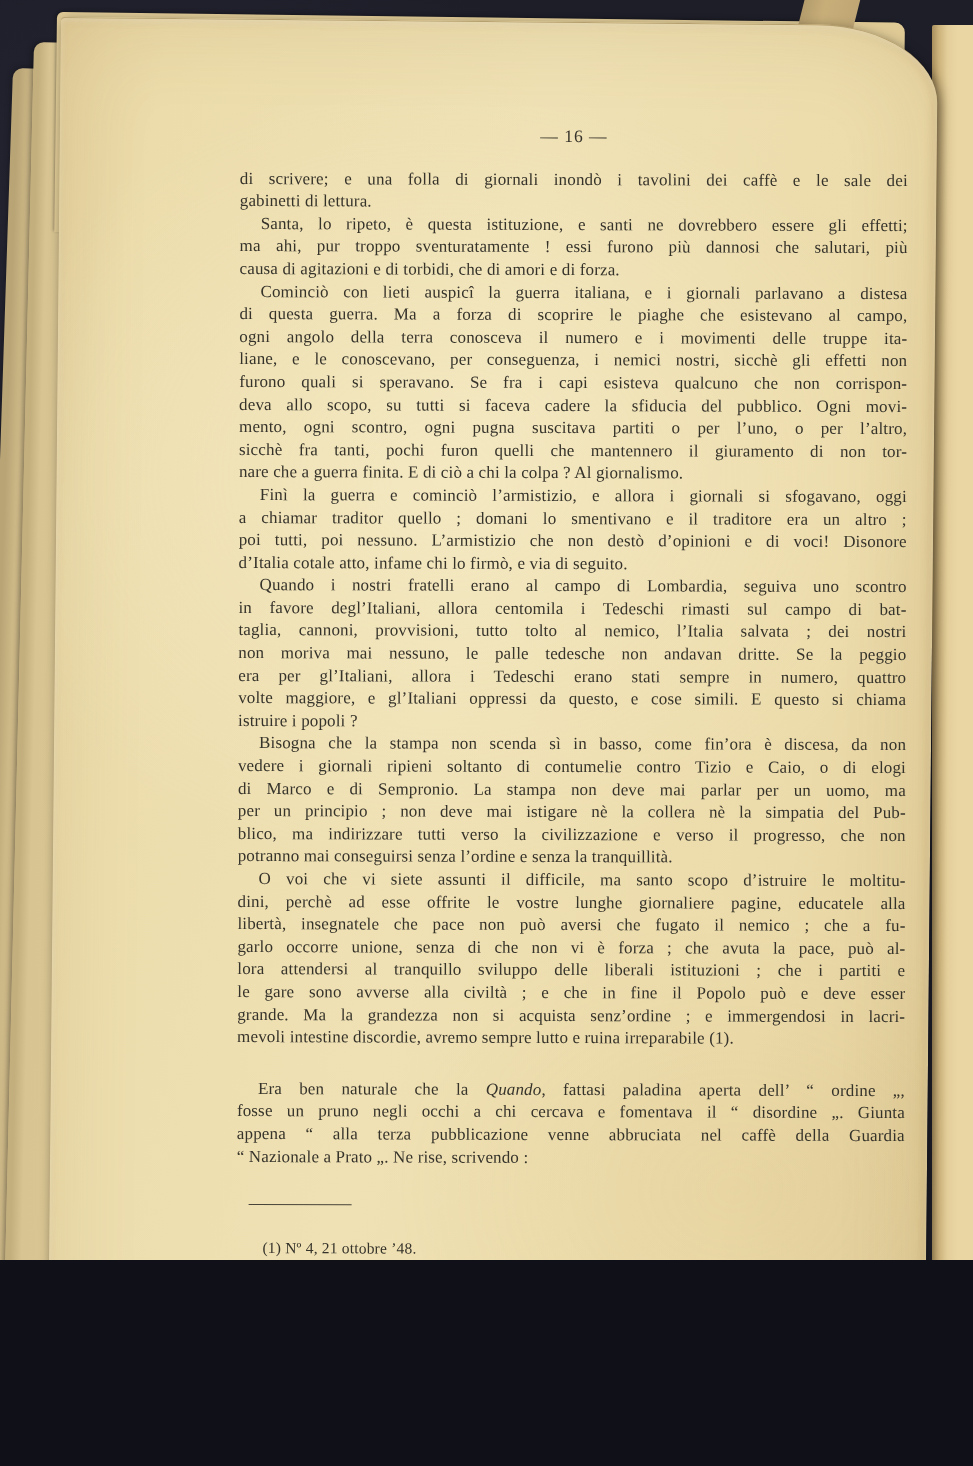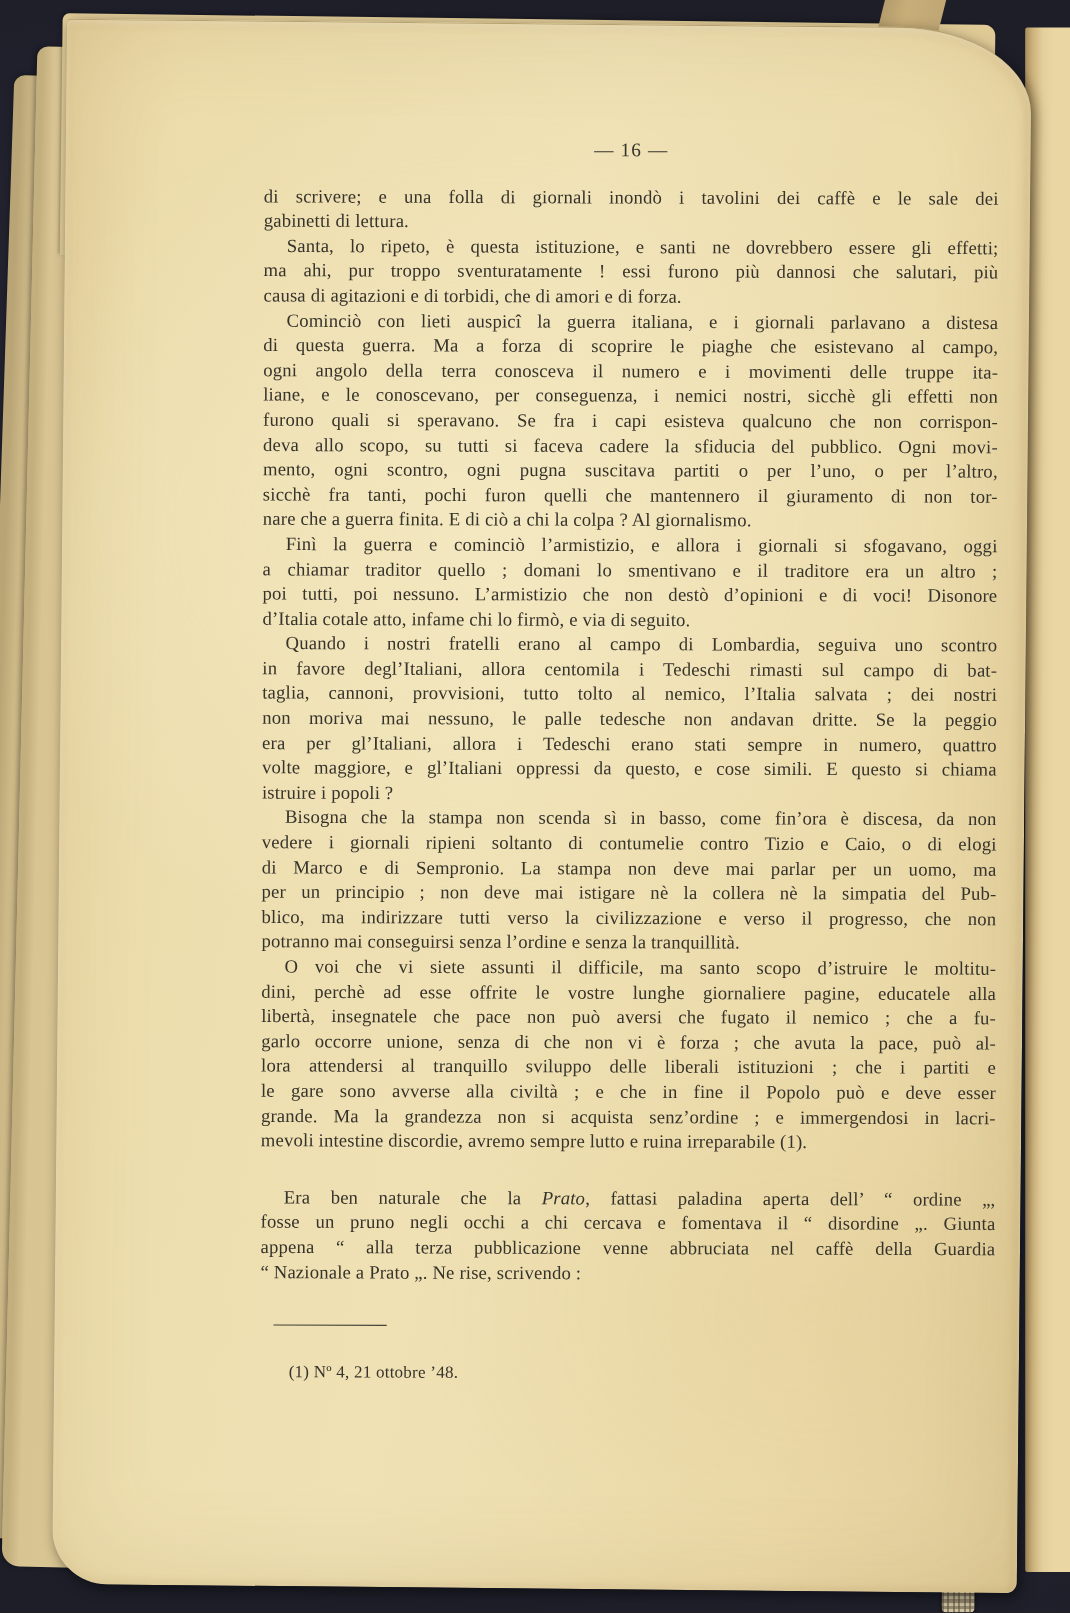--- a/index.html
+++ b/index.html
@@ -1,19 +1,19 @@
 <!DOCTYPE html>
 <html><head>
 <meta charset="utf-8">
 <title>Scanned book page</title>
 <style>
   html,body{margin:0;padding:0;}
   body{background:#101018;font-family:"Liberation Serif","DejaVu Serif",serif;}
   .scene{
-    position:relative;width:973px;height:1466px;margin:0 auto;
+    position:relative;width:973px;height:1260px;margin:0 auto;
     background:
       radial-gradient(ellipse 700px 500px at 15% 20%, rgba(70,70,95,.18), rgba(0,0,0,0) 70%),
       radial-gradient(ellipse 800px 600px at 85% 80%, rgba(60,60,85,.15), rgba(0,0,0,0) 70%),
       #1e1e29;
     overflow:hidden;
   }
   
   .sheet{position:absolute;transform-origin:top left;}
   .sheet-under-3{
     left:13px;top:68px;width:130px;height:1330px;
@@ -164,21 +164,21 @@
           <div class="line first-indent">O voi che vi siete assunti il difficile, ma santo scopo d’istruire le moltitu-</div>
           <div class="line">dini, perchè ad esse offrite le vostre lunghe giornaliere pagine, educatele alla</div>
           <div class="line">libertà, insegnatele che pace non può aversi che fugato il nemico ; che a fu-</div>
           <div class="line">garlo occorre unione, senza di che non vi è forza ; che avuta la pace, può al-</div>
           <div class="line">lora attendersi al tranquillo sviluppo delle liberali istituzioni ; che i partiti e</div>
           <div class="line">le gare sono avverse alla civiltà ; e che in fine il Popolo può e deve esser</div>
           <div class="line">grande. Ma la grandezza non si acquista senz’ordine ; e immergendosi in lacri-</div>
           <div class="line last">mevoli intestine discordie, avremo sempre lutto e ruina irreparabile (1).</div>
         </div>
         <div class="para section-gap">
-          <div class="line first-indent">Era ben naturale che la <i>Prato</i>, fattasi paladina aperta dell’ “ ordine „,</div>
+          <div class="line first-indent">Era ben naturale che la <i>Quando</i>, fattasi paladina aperta dell’ “ ordine „,</div>
           <div class="line">fosse un pruno negli occhi a chi cercava e fomentava il “ disordine „. Giunta</div>
           <div class="line">appena “ alla terza pubblicazione venne abbruciata nel caffè della Guardia</div>
           <div class="line last">“ Nazionale a Prato „. Ne rise, scrivendo :</div>
         </div>
       </div>
 
     <div class="footnote-rule"></div>
     <div class="footnote">(1) Nº 4, 21 ottobre ’48.</div>
   </div>
 

